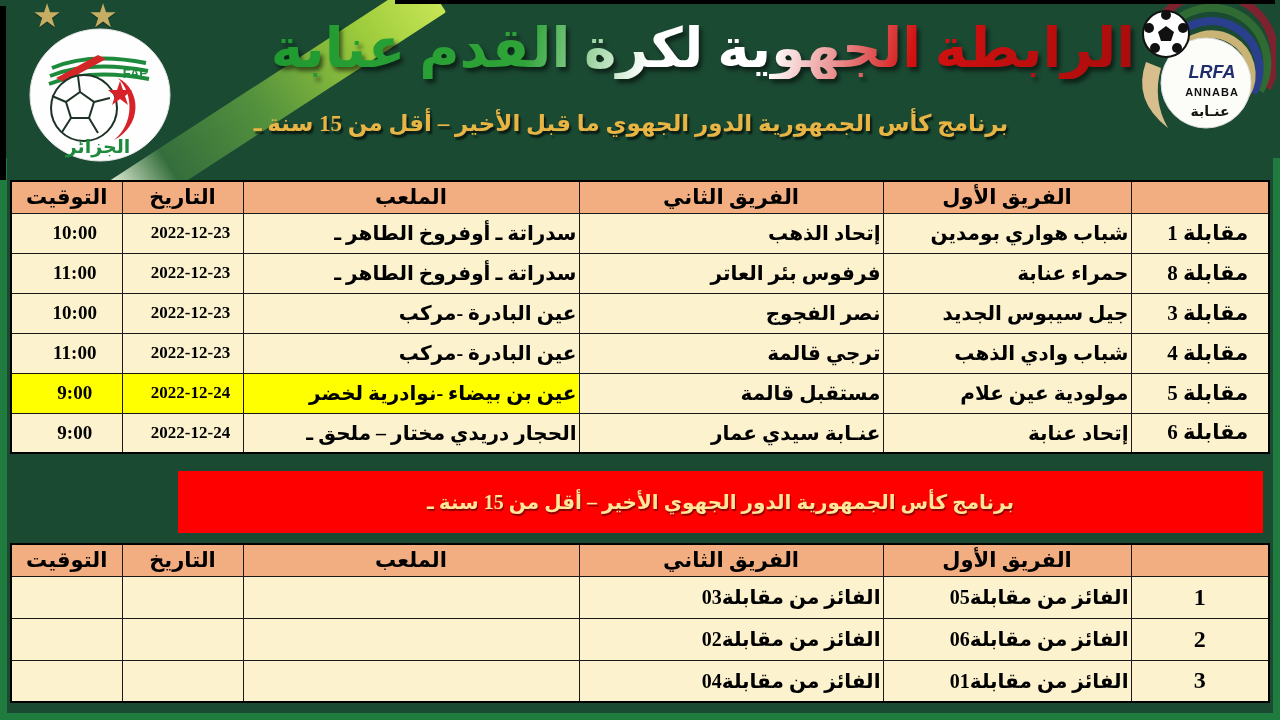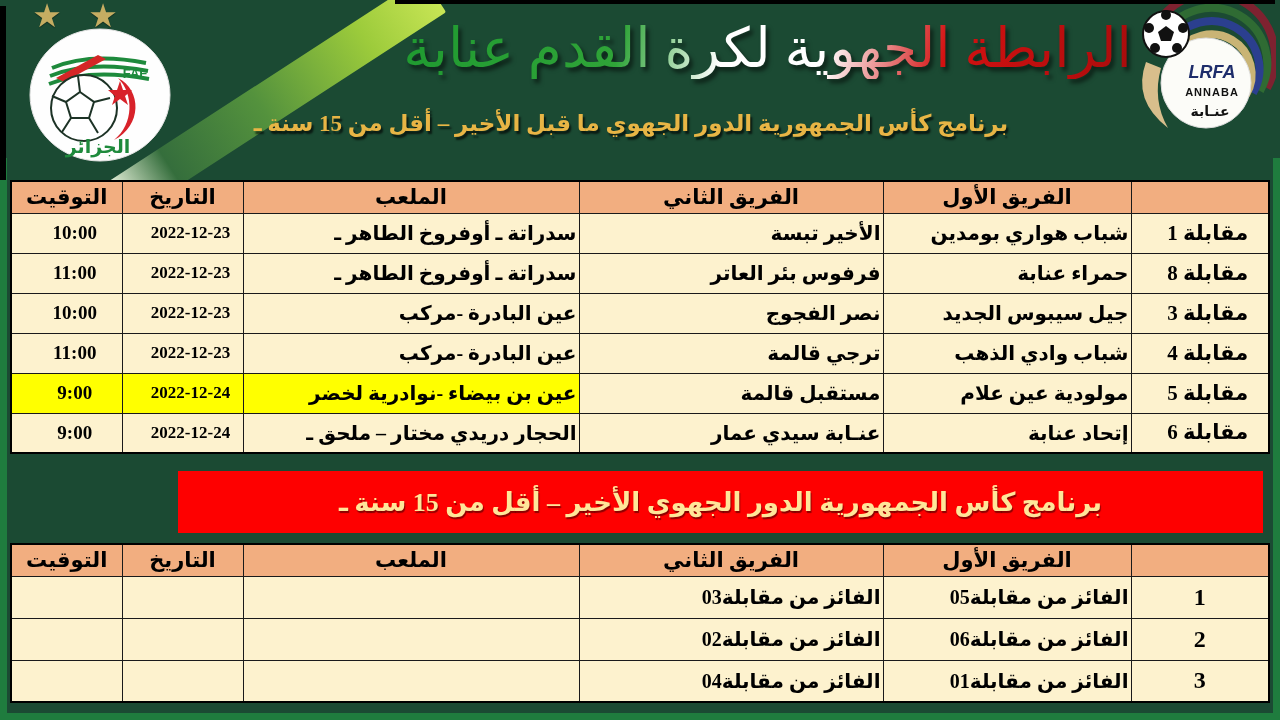--- a/index.html
+++ b/index.html
@@ -23,21 +23,21 @@
   }
   
   .stars { position:absolute; left:24px; top:-4px; width:110px; text-align:center;
     font-size:33px; color:#C5AD62; letter-spacing:8px; z-index:4;
     text-shadow:0 1px 1px #00000066; font-family:"DejaVu Sans",sans-serif; }
   .faf-logo  { position:absolute; left:28px;  top:28px; width:145px; height:135px; z-index:4; }
   .lrfa-logo { position:absolute; left:1126px; top:4px; width:150px; height:134px; z-index:4; }
   
   .title {
     position:absolute; top:8px; right:145px; width:735px; text-align:center;
-    direction:rtl; font-weight:normal; font-size:55px; line-height:1.5; z-index:5;
+    direction:rtl; font-weight:bold; font-size:55px; line-height:1.5; z-index:5;
     white-space:nowrap;
   }
   .title span {
     background:linear-gradient(103deg,#1F9A30 0%, #2FA438 30%, #FFFFFF 44%, #FFFFFF 58%, var(--title-red,#D31111) 74%, #A90C0C 100%);
     -webkit-background-clip:text; background-clip:text; color:transparent;
     filter:drop-shadow(3px 4px 2px rgba(0,0,0,0.55));
   }
   .subtitle {
     position:absolute; top:110px; left:128px; right:146px; text-align:center;
     direction:rtl; font-weight:bold; font-size:23px; color:var(--gold,#E8B545);
@@ -55,21 +55,21 @@
   .c-num   { text-align:center; font-size:24px; }
   .c-team, .c-stad { text-align:right; padding-right:2px; font-size:20px; }
   .c-date { text-align:center; font-size:17px; direction:ltr; }
   .c-time { text-align:center; font-size:19px; direction:ltr; }
   .hl { background:var(--hl,#FFFF00) !important; }
   
   .banner {
     position:absolute; left:178px; top:471px; width:1085px; height:62px;
     background:var(--red,#FE0000); color:var(--banner-text,#FFE699);
     display:flex; align-items:center; justify-content:center;
-    direction:rtl; font-weight:bold; font-size:26px; z-index:4;
+    direction:rtl; font-weight:bold; font-size:20px; z-index:4;
     text-shadow:1px 2px 1px rgba(0,0,0,0.45); white-space:nowrap;
   }
   svg text { font-weight:bold; }
 </style>
 </head>
 <body>
 
 <div class="stripe"></div>
 <div class="top-black-bar"></div>
 <div class="left-black-strip"></div>
@@ -131,21 +131,21 @@
       <th>الفريق الثاني</th>
       <th>الملعب</th>
       <th>التاريخ</th>
       <th>التوقيت</th>
     </tr>
   </thead>
   <tbody>
     <tr>
       <td class="c-match">مقابلة 1</td>
       <td class="c-team">شباب هواري بومدين</td>
-      <td class="c-team">الأخير تبسة</td>
+      <td class="c-team">إتحاد الذهب</td>
       <td class="c-stad">سدراتة ـ أوفروخ الطاهر ـ</td>
       <td class="c-date">2022-12-23</td>
       <td class="c-time">10:00</td>
     </tr>
     <tr>
       <td class="c-match">مقابلة 8</td>
       <td class="c-team">حمراء عنابة</td>
       <td class="c-team">فرفوس بئر العاتر</td>
       <td class="c-stad">سدراتة ـ أوفروخ الطاهر ـ</td>
       <td class="c-date">2022-12-23</td>

